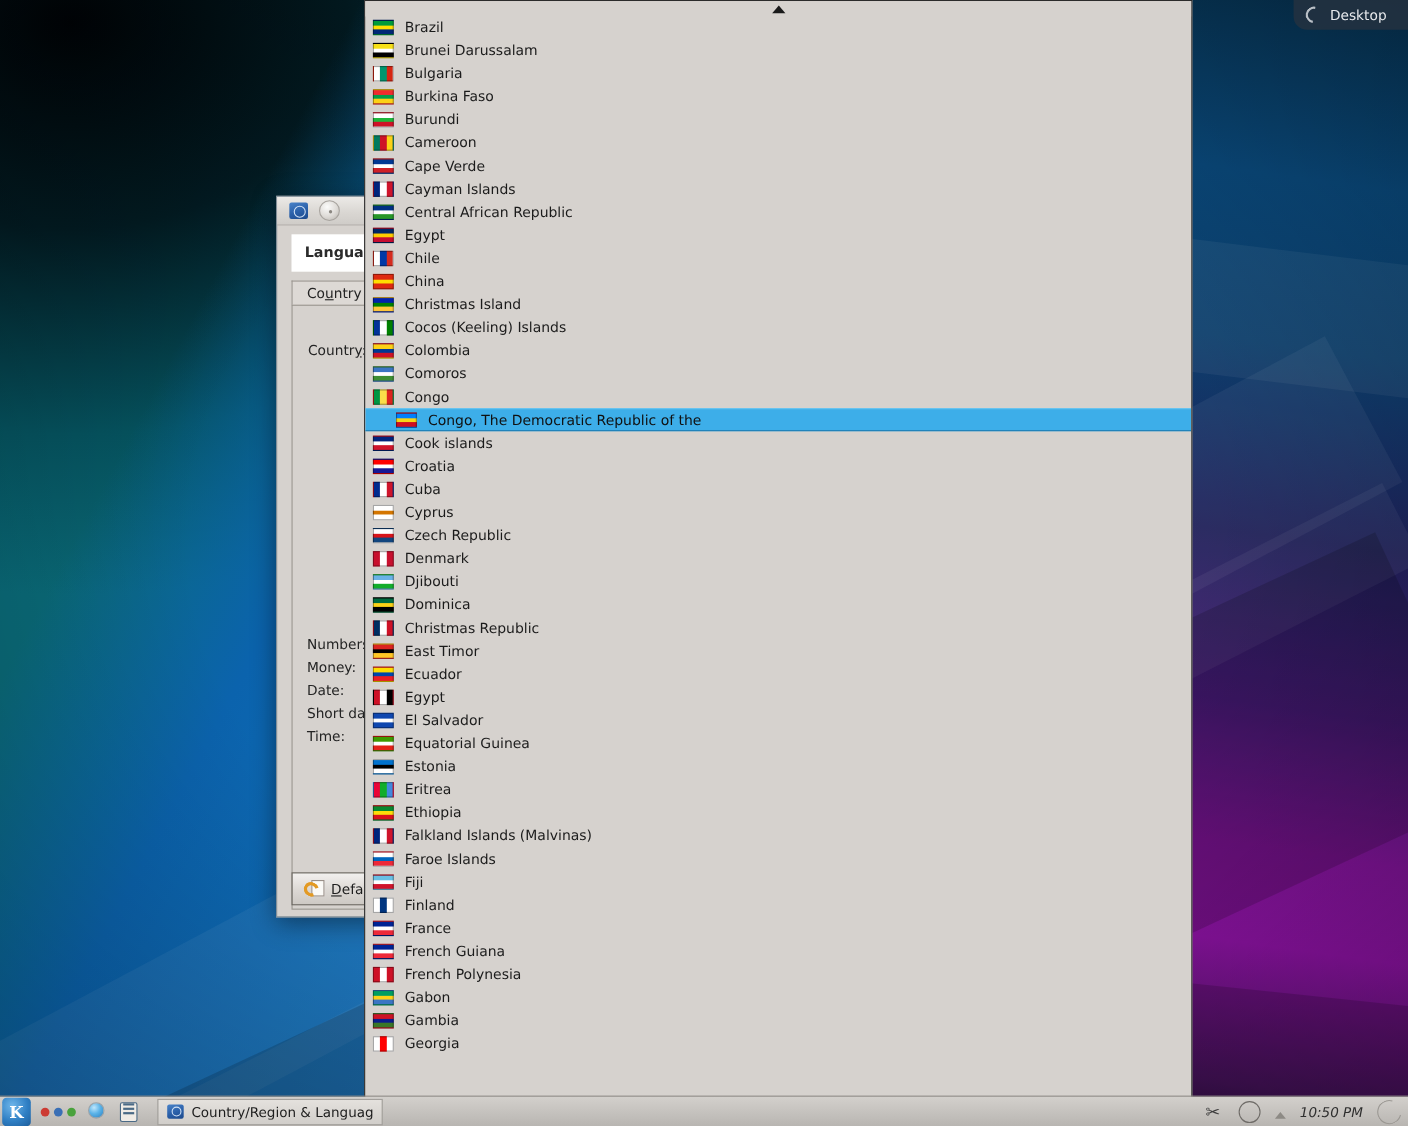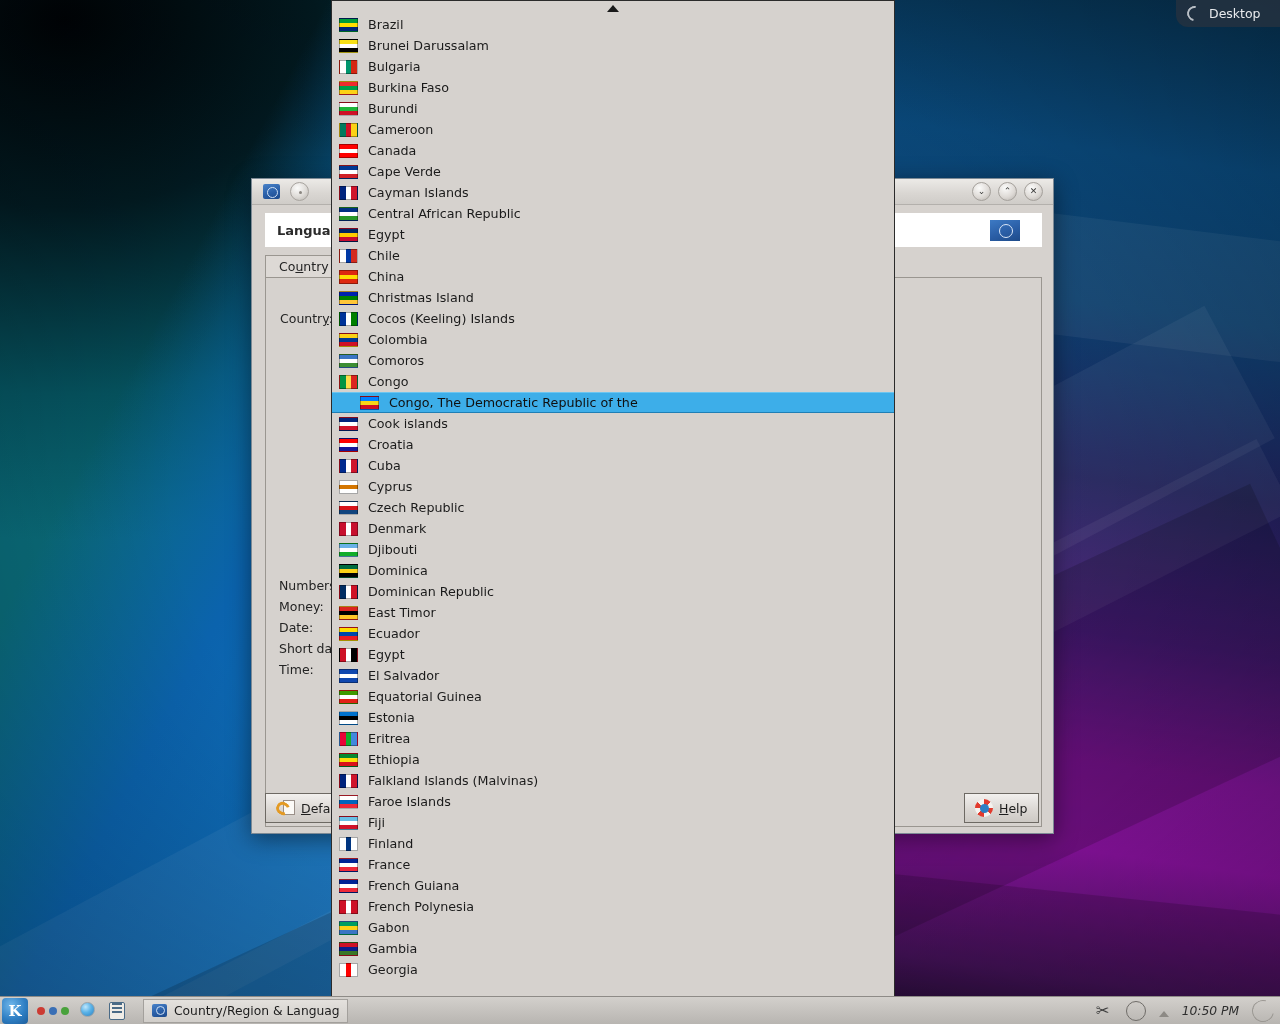--- a/index.html
+++ b/index.html
@@ -221,21 +221,21 @@
   }
   .ico-help::after {
     content: ""; position: absolute; left: 4.5px; top: 4.5px;
     width: 9px; height: 9px; border-radius: 50%;
     background: #2d7fc4;
   }
 
   
   #country-popup {
     position: absolute; left: 331px; top: 0;
-    width: 564px; height: 1021px;
+    width: 753px; height: 1021px;
     background: #d6d2ce;
     border: 1px solid #2b2b2b;
     overflow: hidden;
     z-index: 60;
   }
   .scroll-arrow {
     height: 14px; width: 100%;
     display: flex; align-items: center; justify-content: center;
     background: #d6d2ce;
   }
@@ -439,24 +439,20 @@
         </div>
         <div class="ci">
           <span class="flag" style="background: linear-gradient(rgb(255, 255, 255) 0px, rgb(255, 255, 255) 33.3%, rgb(30, 181, 58) 33.3%, rgb(30, 181, 58) 66.6%, rgb(206, 17, 38) 66.6%, rgb(206, 17, 38) 100%);"></span>
           <span>Burundi</span>
         </div>
         <div class="ci">
           <span class="flag" style="background: linear-gradient(90deg, rgb(0, 122, 94) 0px, rgb(0, 122, 94) 33.3%, rgb(206, 17, 38) 33.3%, rgb(206, 17, 38) 66.6%, rgb(252, 209, 22) 66.6%, rgb(252, 209, 22) 100%);"></span>
           <span>Cameroon</span>
         </div>
         <div class="ci">
-          <span class="flag" style="background: linear-gradient(rgb(255, 0, 0) 0px, rgb(255, 0, 0) 33.3%, rgb(255, 255, 255) 33.3%, rgb(255, 255, 255) 66.6%, rgb(255, 0, 0) 66.6%, rgb(255, 0, 0) 100%);"></span>
-          <span>Canada</span>
-        </div>
-        <div class="ci">
           <span class="flag" style="background: linear-gradient(rgb(0, 56, 147) 0px, rgb(0, 56, 147) 33.3%, rgb(255, 255, 255) 33.3%, rgb(255, 255, 255) 66.6%, rgb(207, 32, 39) 66.6%, rgb(207, 32, 39) 100%);"></span>
           <span>Cape Verde</span>
         </div>
         <div class="ci">
           <span class="flag" style="background: linear-gradient(90deg, rgb(0, 36, 125) 0px, rgb(0, 36, 125) 33.3%, rgb(255, 255, 255) 33.3%, rgb(255, 255, 255) 66.6%, rgb(207, 20, 43) 66.6%, rgb(207, 20, 43) 100%);"></span>
           <span>Cayman Islands</span>
         </div>
         <div class="ci">
           <span class="flag" style="background: linear-gradient(rgb(0, 48, 130) 0px, rgb(0, 48, 130) 33.3%, rgb(255, 255, 255) 33.3%, rgb(255, 255, 255) 66.6%, rgb(40, 151, 40) 66.6%, rgb(40, 151, 40) 100%);"></span>
           <span>Central African Republic</span>
@@ -524,21 +520,21 @@
         <div class="ci">
           <span class="flag" style="background: linear-gradient(rgb(106, 178, 231) 0px, rgb(106, 178, 231) 33.3%, rgb(255, 255, 255) 33.3%, rgb(255, 255, 255) 66.6%, rgb(18, 173, 43) 66.6%, rgb(18, 173, 43) 100%);"></span>
           <span>Djibouti</span>
         </div>
         <div class="ci">
           <span class="flag" style="background: linear-gradient(rgb(0, 107, 63) 0px, rgb(0, 107, 63) 33.3%, rgb(252, 209, 22) 33.3%, rgb(252, 209, 22) 66.6%, rgb(0, 0, 0) 66.6%, rgb(0, 0, 0) 100%);"></span>
           <span>Dominica</span>
         </div>
         <div class="ci">
           <span class="flag" style="background: linear-gradient(90deg, rgb(0, 45, 98) 0px, rgb(0, 45, 98) 33.3%, rgb(255, 255, 255) 33.3%, rgb(255, 255, 255) 66.6%, rgb(206, 17, 38) 66.6%, rgb(206, 17, 38) 100%);"></span>
-          <span>Dominican Republic</span>
+          <span>Christmas Republic</span>
         </div>
         <div class="ci">
           <span class="flag" style="background: linear-gradient(rgb(220, 36, 31) 0px, rgb(220, 36, 31) 33.3%, rgb(0, 0, 0) 33.3%, rgb(0, 0, 0) 66.6%, rgb(255, 199, 38) 66.6%, rgb(255, 199, 38) 100%);"></span>
           <span>East Timor</span>
         </div>
         <div class="ci">
           <span class="flag" style="background: linear-gradient(rgb(255, 221, 0) 0px, rgb(255, 221, 0) 33.3%, rgb(0, 71, 171) 33.3%, rgb(0, 71, 171) 66.6%, rgb(236, 28, 36) 66.6%, rgb(236, 28, 36) 100%);"></span>
           <span>Ecuador</span>
         </div>
         <div class="ci">

